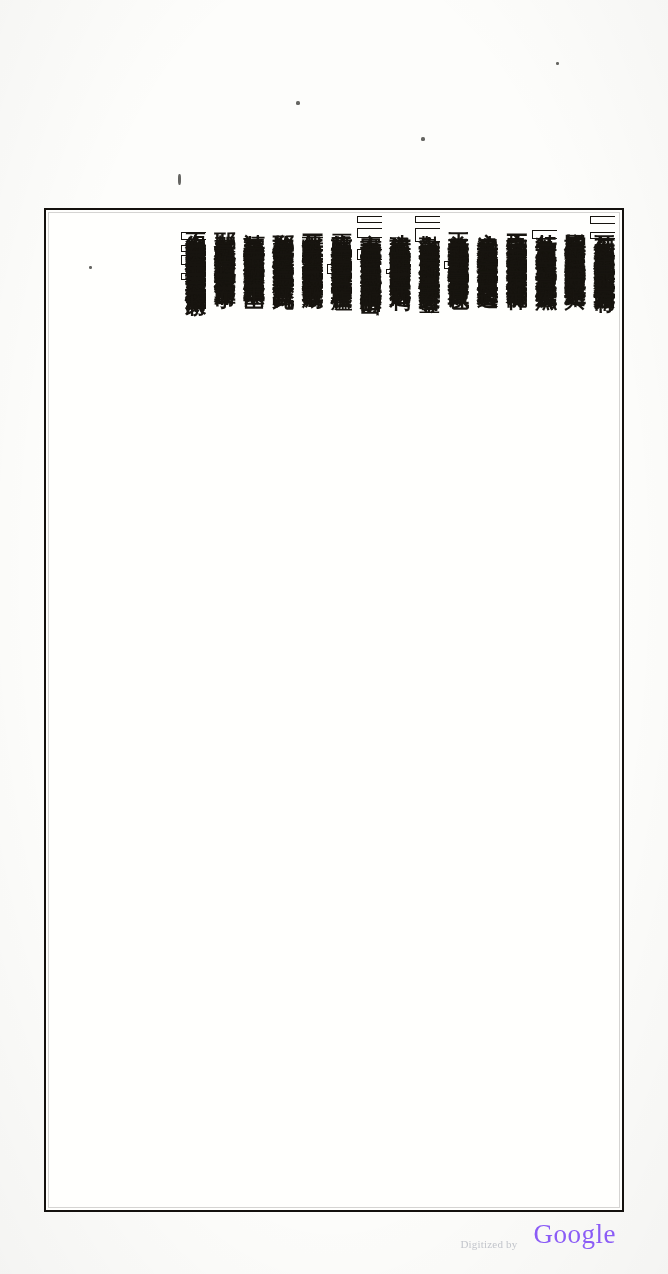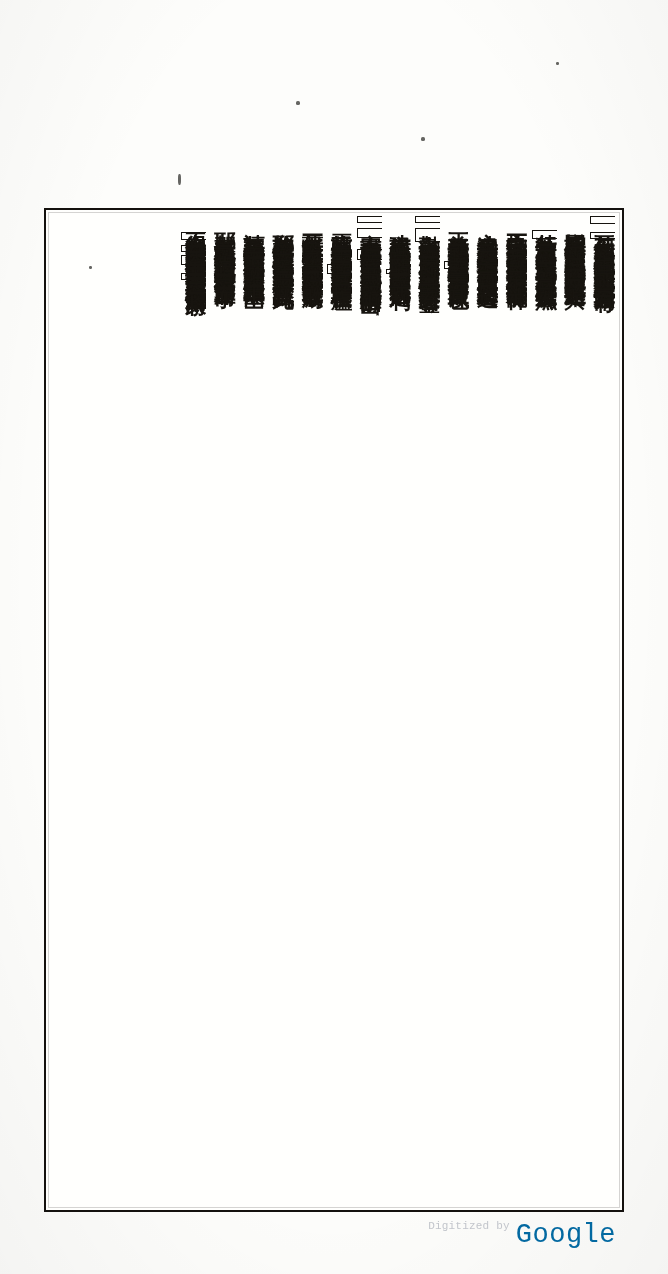--- a/index.html
+++ b/index.html
@@ -90,35 +90,35 @@
     padding: 0 1px;
     margin: 0 -1px;
   }
 
   
   #watermark {
     position: absolute;
     right: 52px;
     bottom: 24px;
     color: #b9bcc2;
-    font-family: Liberation Mono, monospace;
+    font-family: Liberation Serif, serif;
     display: flex;
-    align-items: flex-start;
-    gap: 6px;
+    align-items: flex-end;
+    gap: 16px;
     user-select: none;
   }
   #watermark .dig {
     font-size: 11px;
     letter-spacing: .2px;
     color: #c2c5cb;
   }
   #watermark .goog {
     font-size: 27px;
     letter-spacing: .5px;
-    color: #0369a1;
+    color: #8b5cf6;
   }
 </style>
 </head>
 <body>
 
 <div id="page">
 
   <div id="text-frame">
     <div id="columns">
         <div class="col"><span class="nm">若耳但上</span><span>卽各國之加</span><span class="nm">利剌也</span><span>行於黑闇者見大光居於死影之地者其上有光照焉爾有</span></div>

